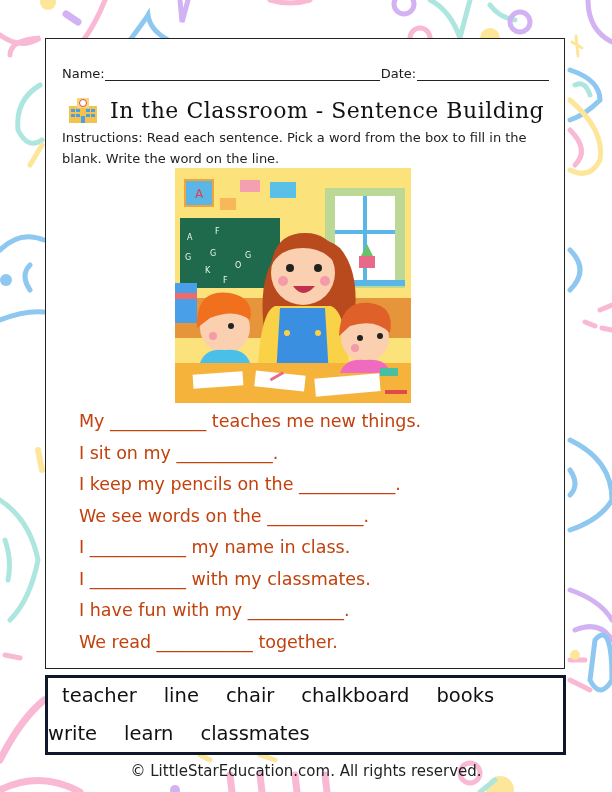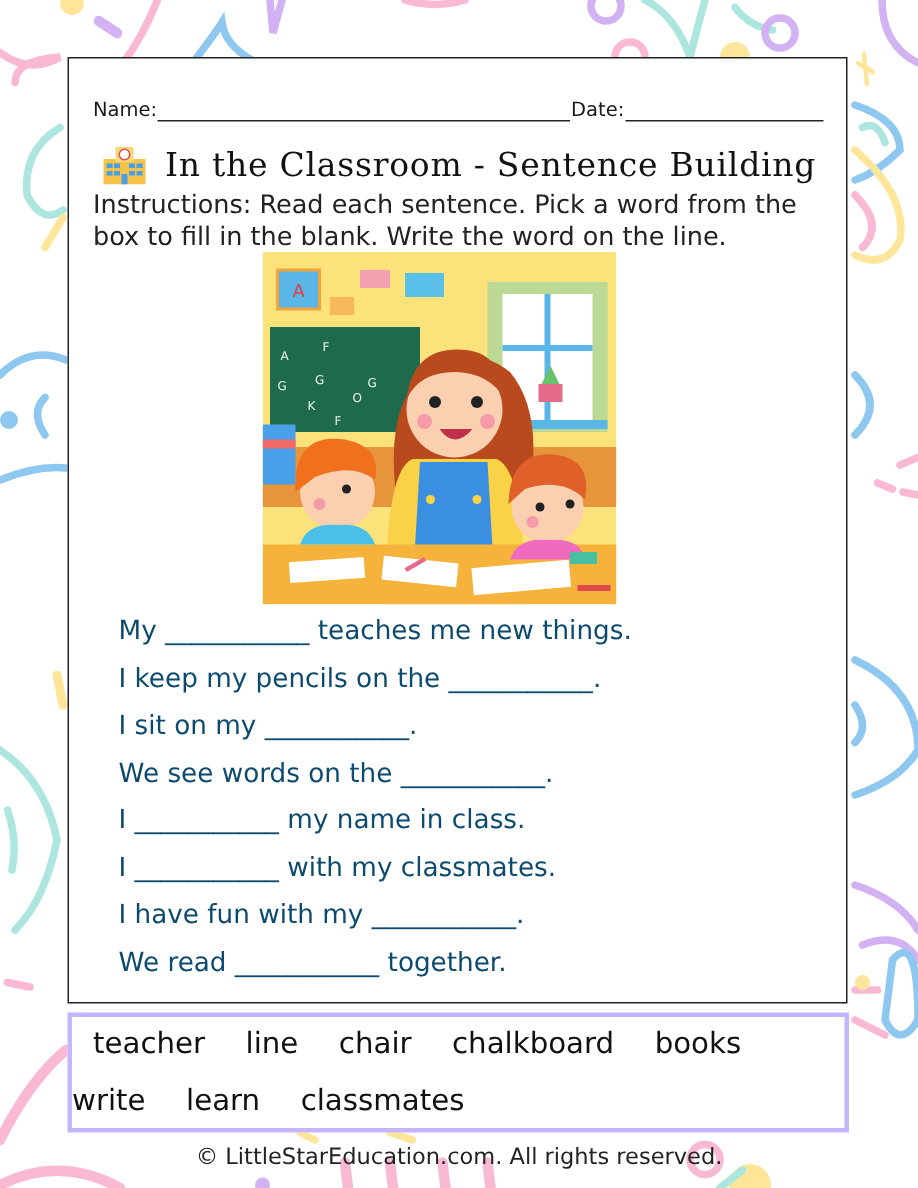--- a/index.html
+++ b/index.html
@@ -22,32 +22,32 @@
   .name-line { width:275px; margin-right:1px; }
   .date-line { width:132px; margin-left:1px; }
   .title {
     position:absolute; left:22px; top:55px; height:32px;
     display:flex; align-items:center;
     font-family:"DejaVu Serif", serif; font-size:22px; letter-spacing:0.5px; color:#111;text-align:center;
   }
   .title .icon { width:30px; height:26px; margin-right:12px; position:relative; }
   .instructions {
     position:absolute; left:16px; top:88px; width:495px;
-    font-size:17px; line-height:21px; color:#222;
+    font-size:13px; line-height:21px; color:#222;
   }
   .picture {
     position:absolute; left:129px; top:129px; width:236px; height:235px; overflow:hidden;
   }
   .sentences {
-    position:absolute; left:33px; top:367px; font-size:17.5px; color:#0c4a6e;
+    position:absolute; left:33px; top:367px; font-size:17.5px; color:#c2410c;
   }
   .sentence { height:31.5px; line-height:31.5px; white-space:pre; }
   .wordbox {
     position:absolute; left:45px; top:675px; width:521px; height:80px;
-    border:3px solid #c4b5fd; box-sizing:border-box; background:#fff; z-index:1;
+    border:3px solid #0f172a; box-sizing:border-box; background:#fff; z-index:1;
     font-size:19.5px; color:#111;
   }
   .row1 { position:absolute; left:14px; top:6px; display:flex; }
   .row2 { position:absolute; left:0; right:0; top:44px; display:flex; }
   .word { margin-right:27px; }
   .footer {
     position:absolute; left:0; width:612px; top:762px; text-align:center;
     font-size:15px; color:#222; z-index:1;
   }
 </style>
@@ -187,22 +187,22 @@
       <rect x="80" y="205" width="50" height="16" fill="#fff" transform="rotate(6 105 213)"></rect>
       <rect x="140" y="208" width="65" height="18" fill="#fff" transform="rotate(-5 172 217)"></rect>
       <rect x="95" y="208" width="15" height="3" fill="#e86a8a" transform="rotate(-30 100 210)"></rect>
       <rect x="210" y="222" width="22" height="4" fill="#e04a4a"></rect>
       <rect x="205" y="200" width="18" height="8" fill="#46c0a0"></rect>
     </svg>
   </div>
 
   <div class="sentences">
     <div class="sentence">My ___________ teaches me new things.</div>
+    <div class="sentence">I sit on my ___________.</div>
     <div class="sentence">I keep my pencils on the ___________.</div>
-    <div class="sentence">I sit on my ___________.</div>
     <div class="sentence">We see words on the ___________.</div>
     <div class="sentence">I ___________ my name in class.</div>
     <div class="sentence">I ___________ with my classmates.</div>
     <div class="sentence">I have fun with my ___________.</div>
     <div class="sentence">We read ___________ together.</div>
   </div>
 </div>
 
 <div class="wordbox">
   <div class="row1">

